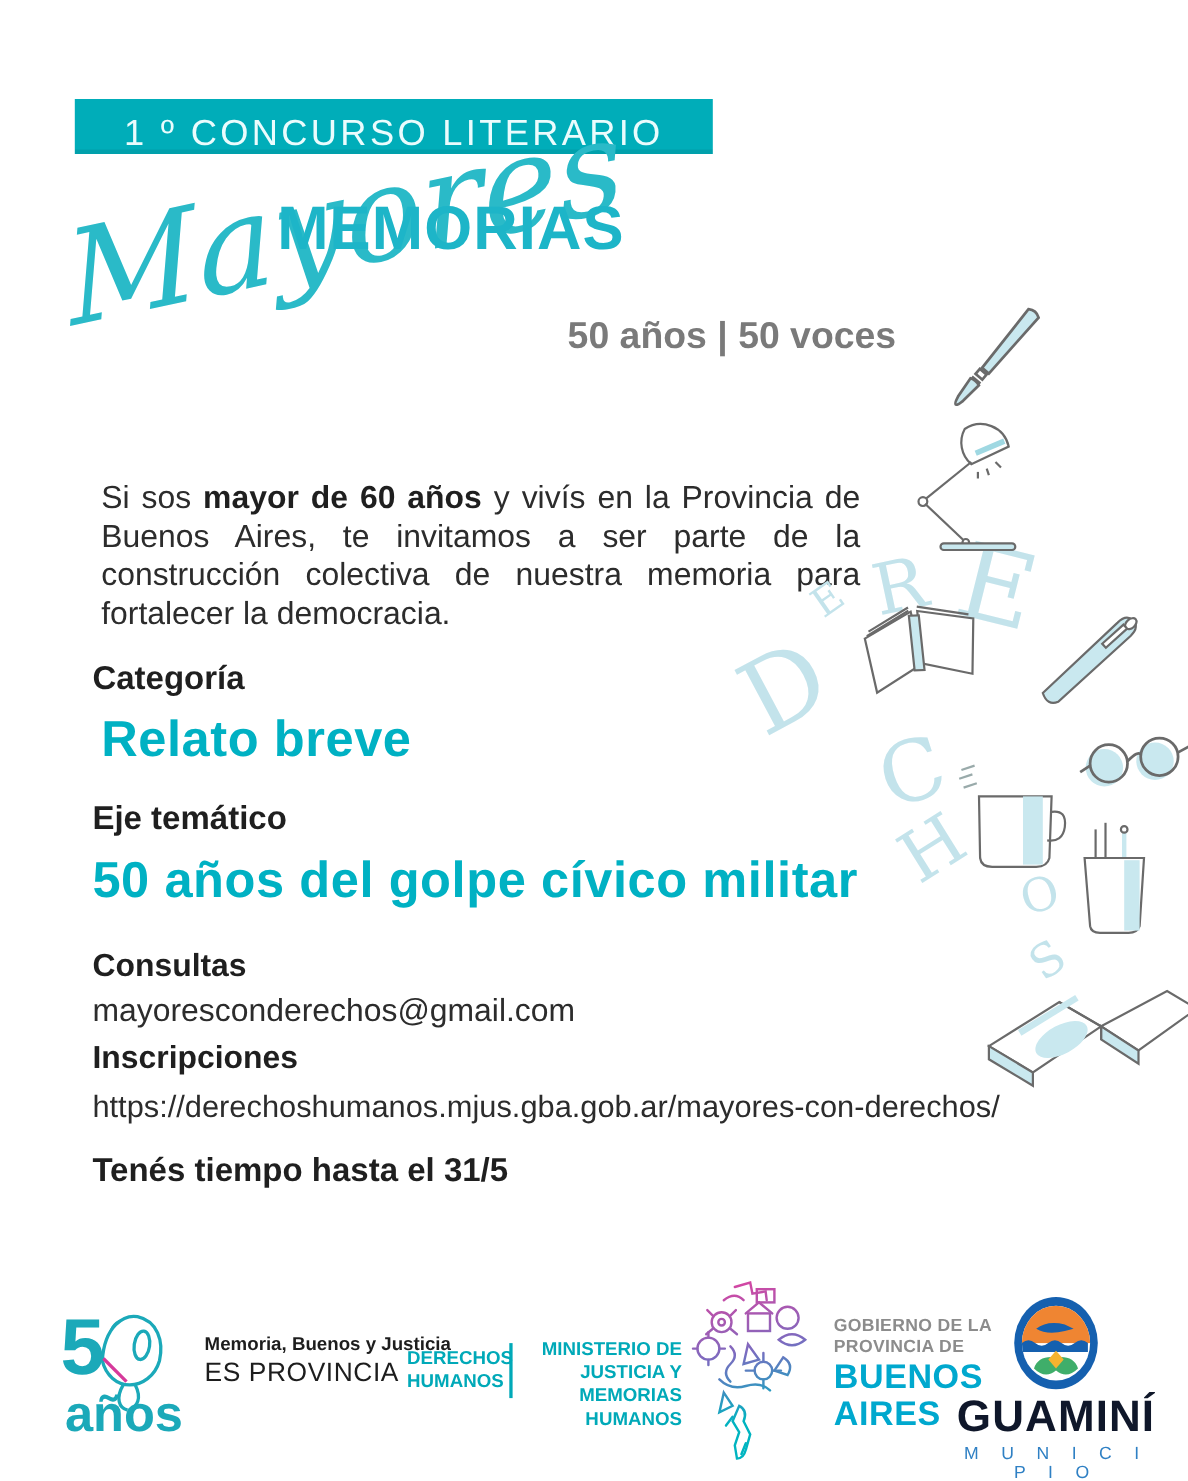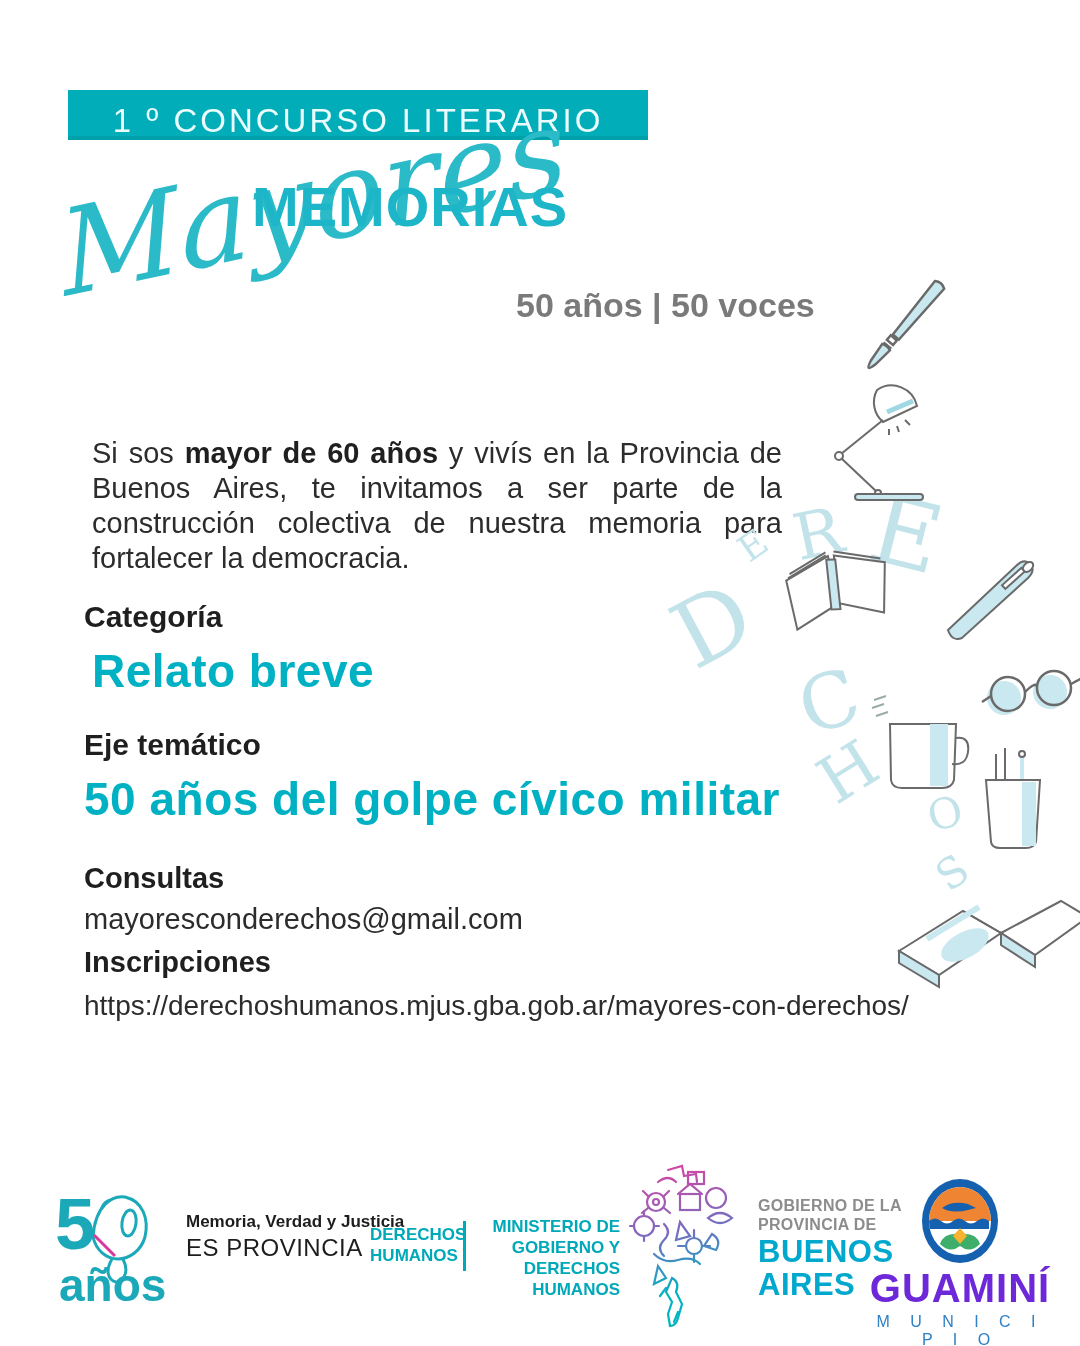--- a/index.html
+++ b/index.html
@@ -53,21 +53,21 @@
   .memoria-block .l2{font-size:24px;letter-spacing:.5px;margin-top:2px;}
   .dh-block{left:370px;top:1224px;width:88px;text-align:center;color:#00a9b8;
             font-size:17px;font-weight:bold;line-height:21px;}
   .divider{left:463px;top:1221px;width:3px;height:50px;background:#00a9b8;}
   .ministry-block{left:474px;top:1216px;width:146px;text-align:right;color:#00a9b8;
             font-size:17px;font-weight:bold;line-height:21px;}
   .gov-block{left:758px;top:1198px;line-height:1;}
   .gov-block .g1{color:#8c8c8c;font-size:16px;font-weight:bold;margin-bottom:3px;letter-spacing:.3px;}
   .gov-block .g2{color:#00a8ce;font-size:31px;font-weight:bold;margin-top:2px;letter-spacing:.5px;}
   .guamini-block{left:862px;top:1178px;width:196px;text-align:center;}
-  .guamini-name{color:#6d28d9;font-size:40px;font-weight:bold;letter-spacing:1px;margin-top:2px;}
+  .guamini-name{color:#0f172a;font-size:40px;font-weight:bold;letter-spacing:1px;margin-top:2px;}
   .guamini-sub{color:#2f80c4;font-size:16px;letter-spacing:8px;margin-top:2px;}
 </style>
 </head>
 <body>
 
 <div class="poster">
 
   <div class="abs banner">
     <span>1 º CONCURSO LITERARIO</span>
   </div>
@@ -80,20 +80,21 @@
   </div>
 
   <div class="abs label lbl-categoria">Categoría</div>
   <div class="abs bigteal val-categoria">Relato breve</div>
   <div class="abs label lbl-eje">Eje temático</div>
   <div class="abs bigteal val-eje">50 años del golpe cívico militar</div>
   <div class="abs label lbl-consultas">Consultas</div>
   <div class="abs label lbl-inscripciones">Inscripciones</div>
   <div class="abs plain val-email">mayoresconderechos@gmail.com</div>
   <div class="abs plain val-url">https://derechoshumanos.mjus.gba.gob.ar/mayores-con-derechos/</div>
+  <div class="abs label deadline">Tenés tiempo hasta el 31/5</div>
 
   <div class="abs dletter L-D">D</div>
   <div class="abs dletter L-e">E</div>
   <div class="abs dletter L-R">R</div>
   <div class="abs dletter L-E">E</div>
   <div class="abs dletter L-C">C</div>
   <div class="abs dletter L-H">H</div>
   <div class="abs dletter L-o">O</div>
   <div class="abs dletter L-S">S</div>
 
@@ -206,32 +207,32 @@
       <path d="M38,54 C40,22 58,12 70,14 C88,18 94,36 90,54 C86,68 74,76 63,76 C51,76 41,67 38,54 Z" fill="#ffffff" stroke="#1ba9b9" stroke-width="3"></path>
       <ellipse cx="74" cy="40" rx="7" ry="13" fill="#ffffff" stroke="#1ba9b9" stroke-width="3" transform="rotate(8 74 40)"></ellipse>
       <line x1="39" y1="52" x2="60" y2="73" stroke="#d6399b" stroke-width="3"></line>
       <path d="M57,76 C50,88 53,97 61,99" fill="none" stroke="#1ba9b9" stroke-width="3"></path>
       <path d="M68,76 C74,88 70,96 62,99" fill="#fff" stroke="#1ba9b9" stroke-width="3"></path>
       <text x="4" y="118" font-size="46" font-weight="bold" fill="#1ba9b9">años</text>
     </svg>
   </div>
 
   <div class="abs memoria-block">
-    <div class="l1">Memoria, Verdad  y Justicia</div>
+    <div class="l1">Memoria, Buenos  y Justicia</div>
     <div class="l2">ES PROVINCIA</div>
   </div>
 
   <div class="abs dh-block">
     <div>DERECHOS</div>
     <div>HUMANOS</div>
   </div>
   <div class="abs divider"></div>
   <div class="abs ministry-block">
     <div>MINISTERIO DE</div>
-    <div>GOBIERNO Y DERECHOS</div>
+    <div>JUSTICIA Y MEMORIAS</div>
     <div>HUMANOS</div>
   </div>
 
   <div class="abs deco" style="left:628px;top:1162px;">
     <svg width="120" height="168" viewBox="0 0 120 168">
       <defs>
         <linearGradient id="bagrad" x1="0" y1="0" x2="40" y2="168" gradientUnits="userSpaceOnUse">
           <stop offset="0" stop-color="#e83e9c"></stop>
             <stop offset="0.45" stop-color="#7a6cc0"></stop>
             <stop offset="0.8" stop-color="#00b4c0"></stop>

